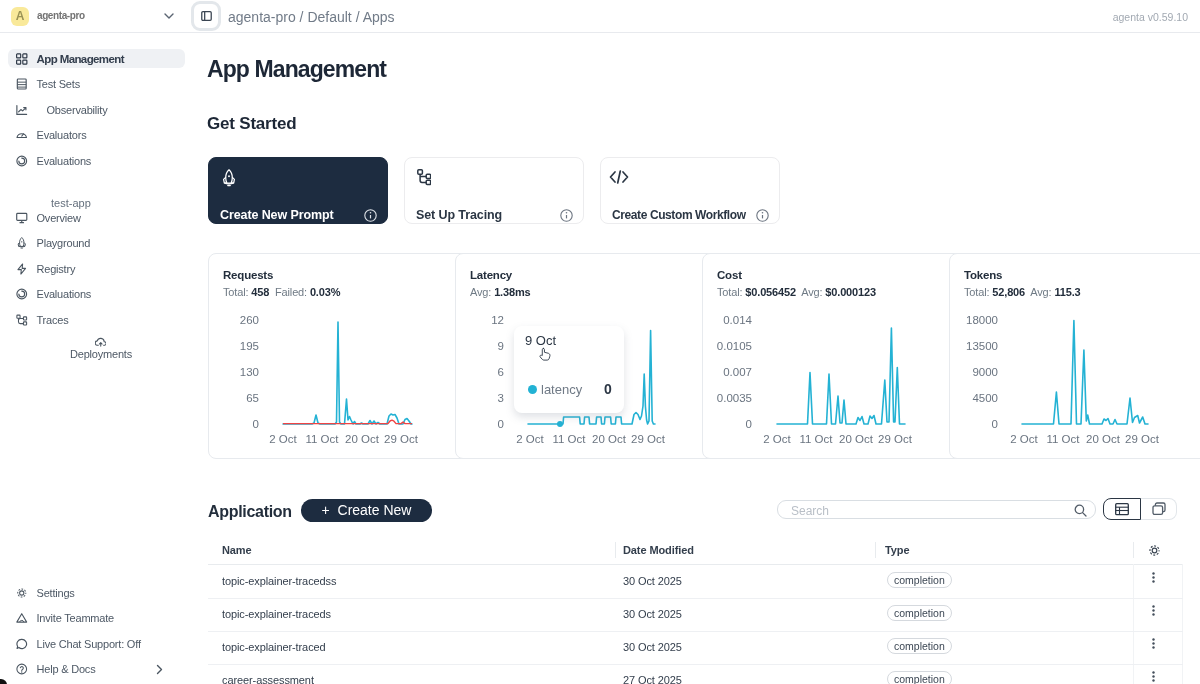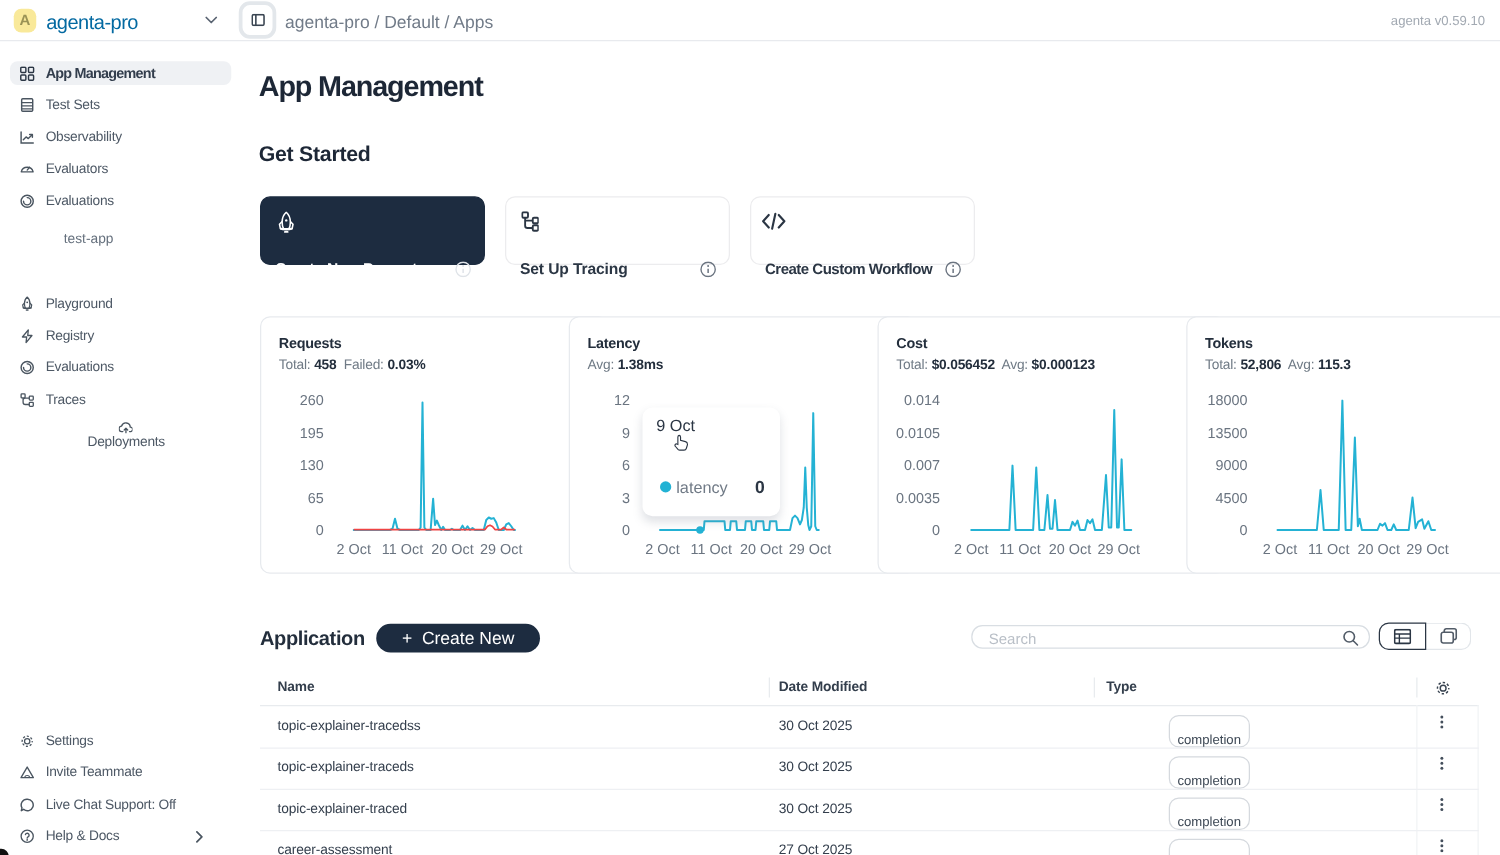--- a/index.html
+++ b/index.html
@@ -1,38 +1,38 @@
 <!DOCTYPE html>
 <html><head>
 <meta charset="utf-8">
 <style>
 * { margin:0; padding:0; box-sizing:border-box; }
 html,body { width:1200px; height:684px; background:#fff; font-family:"Liberation Sans", sans-serif; overflow:hidden; position:relative; }
 
 #topbar { position:absolute; left:0; top:0; width:1200px; height:33px; background:#fff; border-bottom:1px solid #e8eaee; z-index:5; }
 #ws-avatar { position:absolute; left:11px; top:7px; width:18px; height:19px; border-radius:6px; background:#f9e99a; color:#9a9255; font-size:12px; font-weight:bold; text-align:center; line-height:19px; }
-#ws-name { position:absolute; left:37px; top:10px; font-size:16px; font-weight:normal; color:#0369a1; letter-spacing:-0.4px; }
+#ws-name { position:absolute; left:37px; top:10px; font-size:10px; font-weight:bold; color:#737373; letter-spacing:-0.4px; }
 #ws-chev { position:absolute; left:163px; top:5px; }
 #toggle-btn { position:absolute; left:191px; top:1px; width:30px; height:30px; border-radius:9px; border:3px solid #e3e7eb; background:#fff; }
 #toggle-icon { position:absolute; left:201px; top:11px; }
 #crumbs { position:absolute; left:228px; top:9px; font-size:14px; color:#717b88; letter-spacing:0; }
 #version { position:absolute; right:12px; top:11px; font-size:10.5px; color:#a2a9b2; }
 
 #sidebar { position:absolute; left:0; top:33px; width:193px; height:651px; background:#fff; }
 .nav-item { position:absolute; left:8px; width:177px; height:19px; display:flex; align-items:center; }
 .nav-item svg { margin-left:8px; flex:none; }
 .nav-item svg:first-child { width:11.5px; height:12px; }
 .nav-item span { margin-left:9px; font-size:11px; letter-spacing:-0.2px; color:#4d5865; white-space:nowrap; }
 .nav-item.sel { background:#eff1f4; border-radius:6px; }
 .nav-item.sel span { color:#333e4d; font-weight:bold; font-size:11.5px; letter-spacing:-0.6px; }
 .nav-label { position:absolute; left:11px; font-size:11px; color:#65707d; }
 
 #h1 { position:absolute; left:207px; top:56px; font-size:23px; font-weight:bold; color:#1d2736; letter-spacing:-0.9px; }
 #h2 { position:absolute; left:207px; top:114px; font-size:17px; font-weight:bold; color:#1d2736; letter-spacing:-0.2px; }
-.gcard { position:absolute; top:157px; width:180px; height:55px; border-radius:8px; background:#fff; border:1px solid #ececee; }
+.gcard { position:absolute; top:157px; width:180px; height:67px; border-radius:8px; background:#fff; border:1px solid #ececee; }
 .gcard.dark { background:#1d2c40; border-color:#1d2c40; }
 .gcard .lbl { position:absolute; left:11px; top:50px; font-size:12.5px; font-weight:bold; color:#2b3644; letter-spacing:-0.1px; }
 .gcard.dark .lbl { color:#fff; }
 .gcard .ico { position:absolute; left:12px; top:10px; }
 .gcard .info { position:absolute; right:10px; top:51px; }
 
 .scard { position:absolute; top:253px; width:279px; height:206px; border-radius:8px; background:#fff; border:1px solid #e7eaee;text-align:right; }
 .scard .t { position:absolute; left:14px; top:15px; font-size:11.5px; font-weight:bold; color:#232e3c; letter-spacing:-0.2px; }
 .scard .s { position:absolute; left:14px; top:32px; font-size:11px; letter-spacing:-0.15px; color:#6f7a85; }
 .scard .s b { color:#232e3c; }
@@ -45,21 +45,21 @@
 #seg { position:absolute; left:1103px; top:498px; width:74px; height:22px; }
 #seg .l { position:absolute; left:0; top:0; width:38px; height:22px; border:1.5px solid #2b3644; border-radius:8px 0 0 8px; background:#fff; }
 #seg .r { position:absolute; left:37px; top:0; width:37px; height:22px; border:1px solid #e2e6ea; border-left:none; border-radius:0 8px 8px 0; background:#fff; }
 
 #table { position:absolute; left:208px; top:536px; width:975px; height:148px; }
 .th { position:absolute; top:0; height:28px; font-size:11px; font-weight:bold; color:#333e4c; line-height:28px; letter-spacing:-0.1px; }
 #thead-border { position:absolute; left:0; top:28px; width:975px; height:1px; background:#e8ebee; }
 .hsep { position:absolute; top:6px; width:1px; height:16px; background:#e8ebee; }
 .row-line { position:absolute; left:0; width:975px; height:1px; background:#eef0f3; }
 .cell { position:absolute; font-size:11px; color:#333e4c; letter-spacing:-0.1px; }
-.tag { position:absolute; left:679px; height:16px; padding:12px 6px; border:1px solid #d5d9de; border-radius:8px; background:#fff; font-size:10.5px; color:#3c4754; line-height:15px;margin-left:48px; }
+.tag { position:absolute; left:679px; height:16px; padding:0 6px; border:1px solid #d5d9de; border-radius:8px; background:#fff; font-size:10.5px; color:#3c4754; line-height:15px; }
 .dots { position:absolute; left:944px; width:3px; }
 
 #tooltip { position:absolute; left:514px; top:326px; width:110px; height:87px; background:#fff; border-radius:8px; box-shadow:0 4px 8px rgba(120,130,145,.24); z-index:3; }
 #tooltip .d { position:absolute; left:11px; top:7px; font-size:13px; color:#2b3644; }
 #tooltip .dot { position:absolute; left:14px; top:59px; width:9px; height:9px; border-radius:50%; background:#22b2d4; }
 #tooltip .lat { position:absolute; left:27px; top:56px; font-size:13px; color:#707a86; }
 #tooltip .val { position:absolute; left:90px; top:55px; font-size:14px; font-weight:bold; color:#2b3644; }
 #corner-dot { position:absolute; left:-5px; top:679px; width:12px; height:12px; border-radius:50%; background:#111; }
 </style>
 </head>
@@ -91,21 +91,21 @@
   </div>
   <div class="nav-item" style="top:41.5px;">
     <svg width="13" height="13" viewBox="0 0 13 13">
         <rect x="1.5" y="0.8" width="10" height="11.4" rx="1" fill="none" stroke="#4a5560" stroke-width="1.3"></rect>
         <line x1="1.5" y1="4.4" x2="11.5" y2="4.4" stroke="#4a5560" stroke-width="1.1"></line>
         <line x1="1.5" y1="7.2" x2="11.5" y2="7.2" stroke="#4a5560" stroke-width="1.1"></line>
         <line x1="1.5" y1="10" x2="11.5" y2="10" stroke="#4a5560" stroke-width="1.1"></line>
       </svg>
     <span>Test Sets</span>
   </div>
-  <div class="nav-item" style="top:67px;">
+  <div class="nav-item" style="top:67px;gap:10px;">
     <svg width="13" height="13" viewBox="0 0 13 13">
         <path d="M1 1.5 V11.5 H12" fill="none" stroke="#4a5560" stroke-width="1.3" stroke-linecap="round"></path>
         <path d="M3 8.5 L5.5 6 L7.5 7.5 L11 4" fill="none" stroke="#4a5560" stroke-width="1.3" stroke-linecap="round" stroke-linejoin="round"></path>
         <path d="M8.7 3.8 H11.2 V6.3" fill="none" stroke="#4a5560" stroke-width="1.3" stroke-linecap="round" stroke-linejoin="round"></path>
       </svg>
     <span>Observability</span>
   </div>
   <div class="nav-item" style="top:92.5px;">
     <svg width="14" height="13" viewBox="0 0 14 13">
         <path d="M1.2 9.5 a6 6 0 0 1 11.6 0 z" fill="none" stroke="#4a5560" stroke-width="1.3" stroke-linejoin="round"></path>
@@ -113,21 +113,29 @@
       </svg>
     <span>Evaluators</span>
   </div>
   <div class="nav-item" style="top:118px;">
     <svg width="13" height="13" viewBox="0 0 13 13">
         <circle cx="6.5" cy="6.5" r="5.5" fill="none" stroke="#4a5560" stroke-width="1.3"></circle>
         <path d="M6.5 3.2 a3.3 3.3 0 1 1 -3.3 3.3" fill="none" stroke="#4a5560" stroke-width="1.3" stroke-linecap="round"></path>
       </svg>
     <span>Evaluations</span>
   </div>
-  <div class="nav-label" style="top:152px;padding-left:40px;">test-app</div>
+  <div class="nav-label" style="top:164px;padding-left:40px;">test-app</div>
+  <div class="nav-item" style="top:175px;">
+    <svg width="13" height="13" viewBox="0 0 13 13">
+        <rect x="0.8" y="1.2" width="11.4" height="8" rx="1" fill="none" stroke="#4a5560" stroke-width="1.3"></rect>
+        <line x1="4.5" y1="11.8" x2="8.5" y2="11.8" stroke="#4a5560" stroke-width="1.3" stroke-linecap="round"></line>
+        <line x1="6.5" y1="9.2" x2="6.5" y2="11.8" stroke="#4a5560" stroke-width="1.3"></line>
+      </svg>
+    <span>Overview</span>
+  </div>
   <div class="nav-item" style="top:200.5px;">
     <svg width="12" height="14" viewBox="0 0 14 18">
         <path d="M7 0.8 C4.9 2.7 3.7 5.4 3.7 8.6 C3.7 10.8 4.2 12.9 4.9 14.1 H9.1 C9.8 12.9 10.3 10.8 10.3 8.6 C10.3 5.4 9.1 2.7 7 0.8 Z" fill="none" stroke="#4a5560" stroke-width="1.5" stroke-linejoin="round"></path>
         <circle cx="7" cy="7.3" r="1.1" fill="#4a5560"></circle>
         <path d="M3.9 8.1 L1.6 10.4 L2.3 13.9 H4.9 M10.1 8.1 L12.4 10.4 L11.7 13.9 H9.1" fill="none" stroke="#4a5560" stroke-width="1.5" stroke-linejoin="round"></path>
         <path d="M2.5 14 C4.2 15.1 9.8 15.1 11.5 14 M5.9 16.6 H8.1" fill="none" stroke="#4a5560" stroke-width="1.4" stroke-linecap="round"></path>
       </svg>
     <span>Playground</span>
   </div>
   <div class="nav-item" style="top:226px;">

